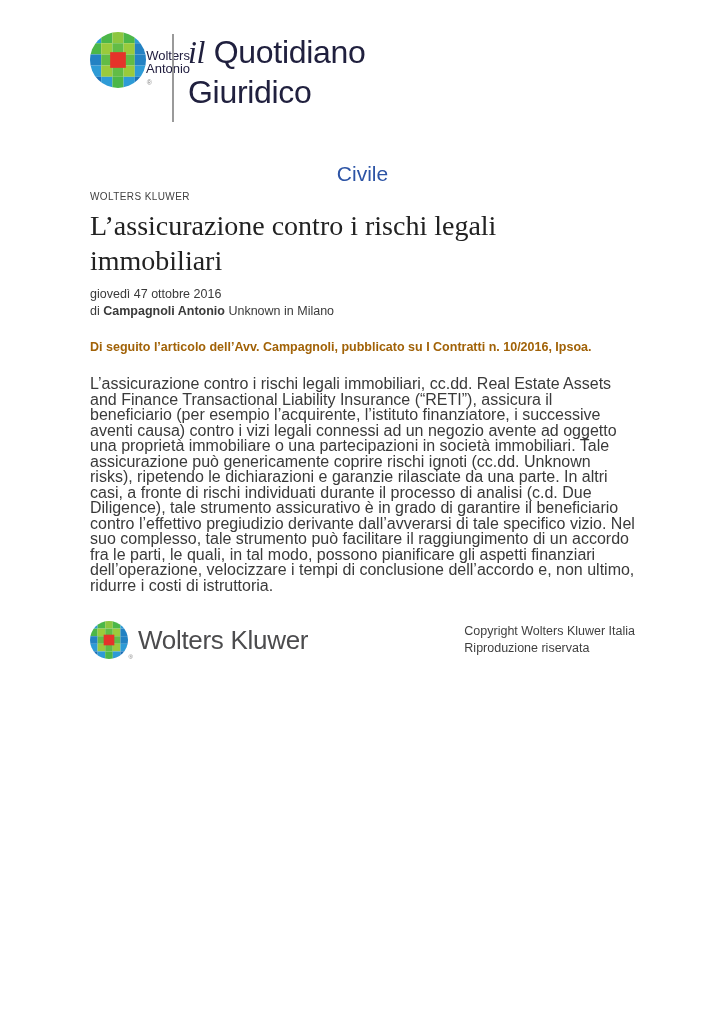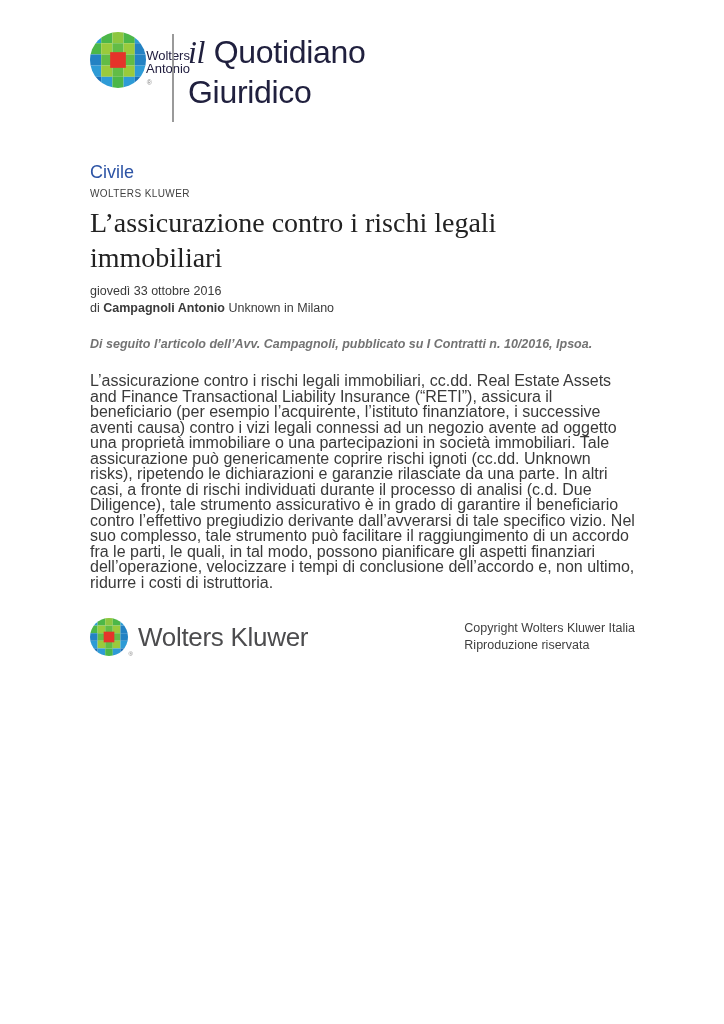--- a/index.html
+++ b/index.html
@@ -11,25 +11,25 @@
   .masthead { display: flex; align-items: flex-start; }
   .brand { display: flex; flex-direction: row; align-items: center; width: 66px; }
   .sphere-wrap { position: relative; width: 56px; height: 56px; }
   .sphere-wrap .reg { position: absolute; right: -6px; bottom: 2px; font-size: 7px; color: #8a8a8a; }
   .brand-name { margin-top: 4px; text-align: center; color: #232041; font-size: 13px; line-height: 13px; font-weight: 400; }
   .vdivider { width: 2px; background: #9a9a9a; height: 88px; margin: 2px 14px 0 16px; }
   .pub-title { color: #20203e; font-size: 32px; line-height: 40px; letter-spacing: -0.3px; padding-top: 0px; font-weight: 500; }
   .pub-title em { font-family: "Liberation Serif", serif; font-style: italic; font-weight: 500; }
 
   
-  .category { margin-top: 40px; font-size: 18px; color: #2d54a5; font-weight: 400; }
+  .category { margin-top: 40px; font-size: 21px; color: #2d54a5; font-weight: 400; text-align: center; }
   .publisher { margin-top: 5px; font-size: 10px; letter-spacing: 0.4px; color: #3f3f3f; }
   .article-title { margin-top: 6px; font-family: "Liberation Serif", serif; font-weight: 400; font-size: 28px; line-height: 35px; color: #222; max-width: 548px; }
   .meta { margin-top: 8px; font-size: 12.5px; line-height: 16.5px; color: #3a3a3a; }
-  .lead { margin-top: 20px; font-size: 12.5px; line-height: 16px; font-weight: 700; color: #737373; font-style: italic; }
+  .lead { margin-top: 20px; font-size: 12.5px; line-height: 16px; font-weight: 700; color: #a16207; }
   .body-text { margin-top: 21px; font-size: 16px; line-height: 15.5px; color: #3a3a3a; max-width: 552px; }
   .paywall { margin-top: 26px; font-size: 12.5px; color: #3a3a3a; }
 
   
   .page-footer { margin-top: 28px; display: flex; justify-content: space-between; align-items: flex-start; }
   .footer-brand { display: flex; align-items: center; }
   .footer-sphere-wrap { position: relative; width: 38px; height: 38px; }
   .footer-sphere-wrap .reg { position: absolute; right: -5px; bottom: -1px; font-size: 6px; color: #7c7c7c; }
   .footer-brand-text { margin-left: 10px; font-size: 26px; color: #4c4c4e; letter-spacing: -0.3px; font-weight: 400; }
   .copyright { text-align: left; font-size: 12.5px; line-height: 17px; color: #3f3f3f; padding-top: 2px; }
@@ -92,21 +92,21 @@
       <div><em>il</em> <span>Quotidiano</span></div>
       <div>Giuridico</div>
     </div>
   </header>
 
   <main>
     <div class="category">Civile</div>
     <div class="publisher">WOLTERS KLUWER</div>
     <h1 class="article-title">L’assicurazione contro i rischi legali immobiliari</h1>
     <div class="meta">
-      <div>giovedì 33 ottobre 2016</div>
+      <div>giovedì 47 ottobre 2016</div>
       <div><span>di </span><b>Campagnoli Antonio</b><span> Unknown in Milano</span></div>
     </div>
     <p class="lead">Di seguito l’articolo dell’Avv. Campagnoli, pubblicato su I Contratti n. 10/2016, Ipsoa.</p>
     <p class="body-text">L’assicurazione contro i rischi legali immobiliari, cc.dd. Real Estate Assets and Finance Transactional Liability Insurance (“RETI”), assicura il beneficiario (per esempio l’acquirente, l’istituto finanziatore, i successive aventi causa) contro i vizi legali connessi ad un negozio avente ad oggetto una proprietà immobiliare o una partecipazioni in società immobiliari. Tale assicurazione può genericamente coprire rischi ignoti (cc.dd. Unknown risks), ripetendo le dichiarazioni e garanzie rilasciate da una parte. In altri casi, a fronte di rischi individuati durante il processo di analisi (c.d. Due Diligence), tale strumento assicurativo è in grado di garantire il beneficiario contro l’effettivo pregiudizio derivante dall’avverarsi di tale specifico vizio. Nel suo complesso, tale strumento può facilitare il raggiungimento di un accordo fra le parti, le quali, in tal modo, possono pianificare gli aspetti finanziari dell’operazione, velocizzare i tempi di conclusione dell’accordo e, non ultimo, ridurre i costi di istruttoria.</p>
   </main>
 
   <footer class="page-footer">
     <div class="footer-brand">
       <div class="footer-sphere-wrap">
         <svg width="38" height="38" viewBox="0 0 50 50" aria-hidden="true">

